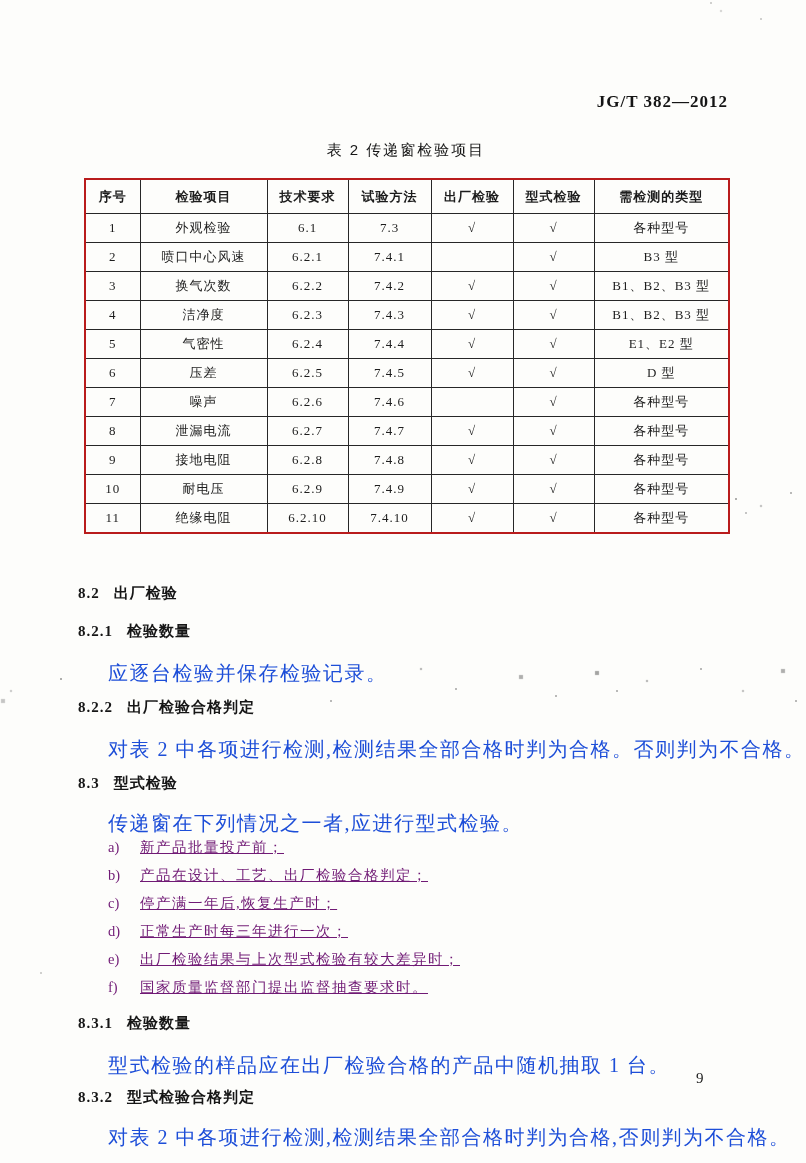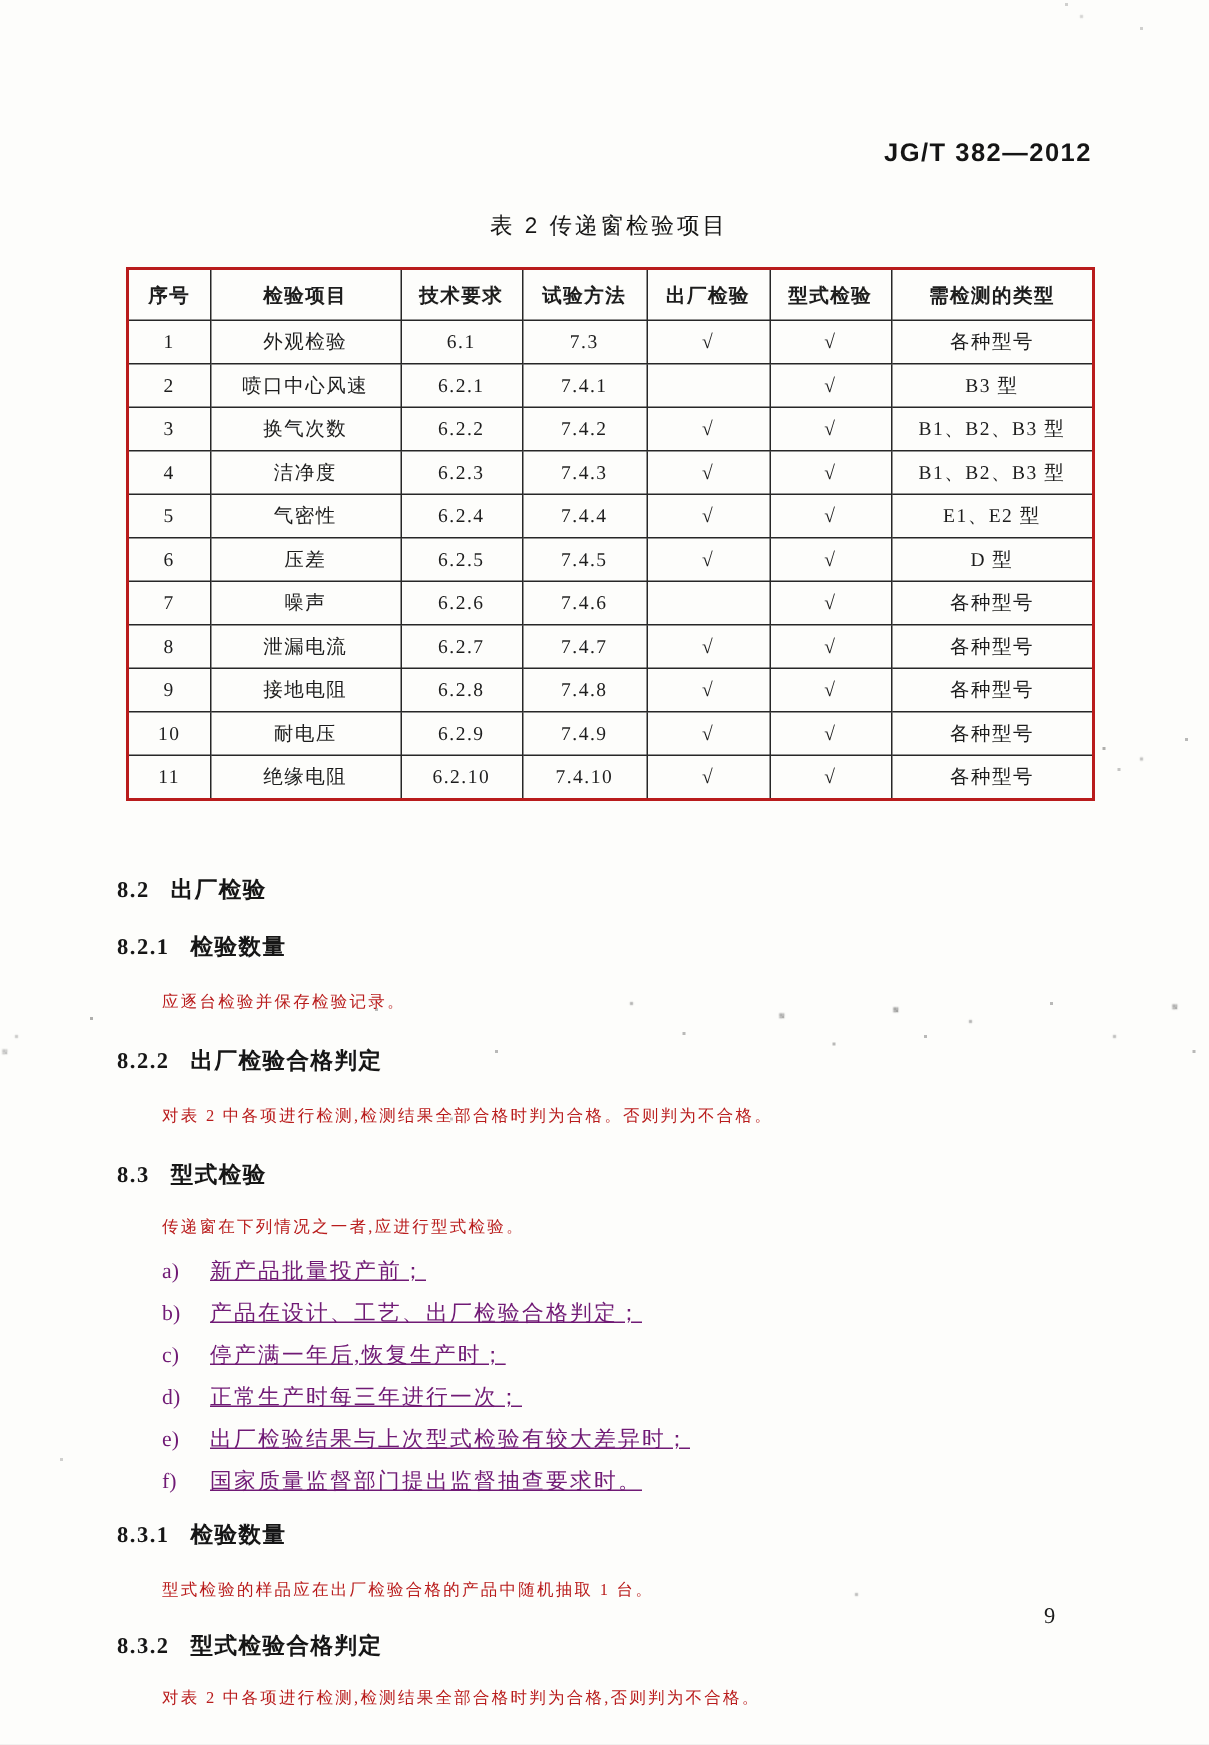--- a/index.html
+++ b/index.html
@@ -8,21 +8,21 @@
     width:806px;height:1163px;
     margin:0 auto;
     background:#fdfdfb;
     overflow:hidden;
     font-family:"Liberation Serif","DejaVu Serif",serif;
     color:#1b1b1b;
   }
   
   .std-code{
     position:absolute;top:92px;right:78px;
-    font-family:Liberation Sans, sans-serif;
+    font-family:Liberation Serif, serif;
     font-weight:bold;font-size:17px;letter-spacing:1px;color:#151515;
   }
   
   .tbl-title{
     position:absolute;top:141px;left:84px;width:644px;
     text-align:center;
     font-family:"Liberation Sans","DejaVu Sans",sans-serif;
     font-weight:normal;font-size:15px;letter-spacing:2px;color:#161616;
   }
   
@@ -51,21 +51,21 @@
   
   .sec-h{
     position:absolute;left:78px;
     font-family:"Liberation Sans","DejaVu Sans",sans-serif;
     font-weight:bold;font-size:15px;color:#161616;letter-spacing:1px;
     white-space:nowrap;
   }
   .sec-h .num{display:inline-block;margin-right:14px;font-family:"Liberation Serif","DejaVu Serif",serif;}
   .para{
     position:absolute;left:108px;
-    font-size:11px;color:#b91c1c;letter-spacing:1.5px;
+    font-size:20px;color:#1d4ed8;letter-spacing:1.5px;
     white-space:nowrap;
   }
   .li{
     position:absolute;left:108px;
     font-size:14.5px;color:#701a75;letter-spacing:1.5px;white-space:nowrap;text-decoration:underline;
   }
   .li .li-label{display:inline-block;width:32px;letter-spacing:0;}
   .page-num{
     position:absolute;top:1070px;left:696px;
     font-size:15px;color:#1b1b1b;

